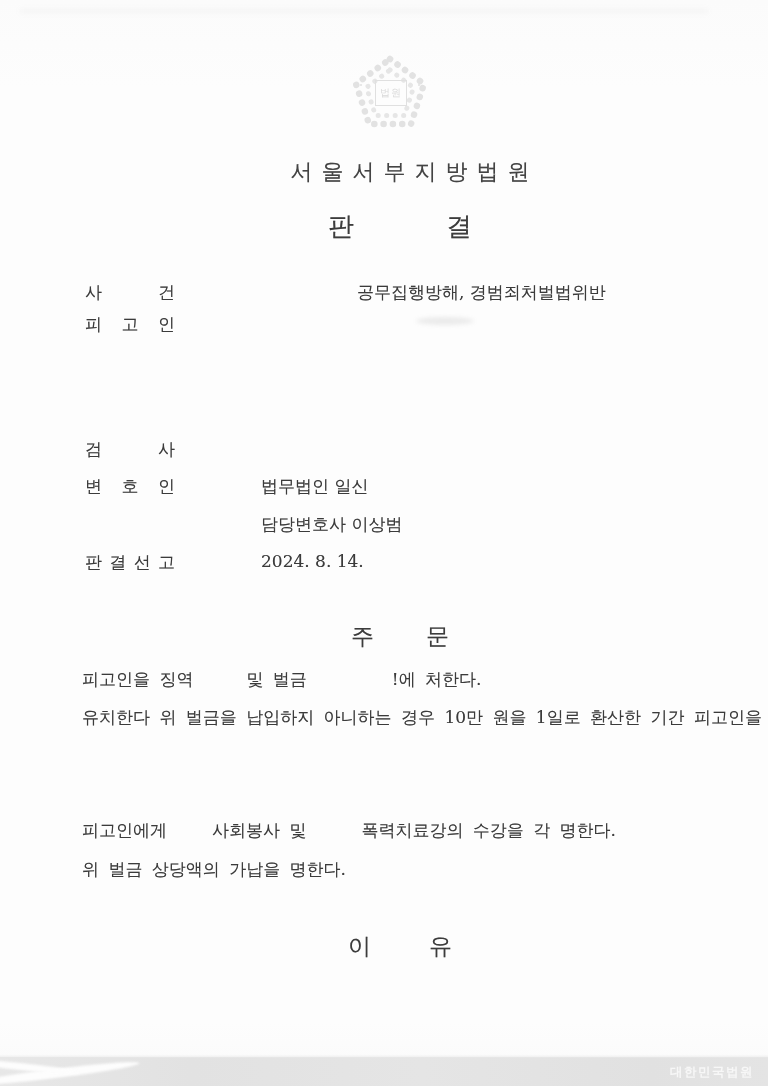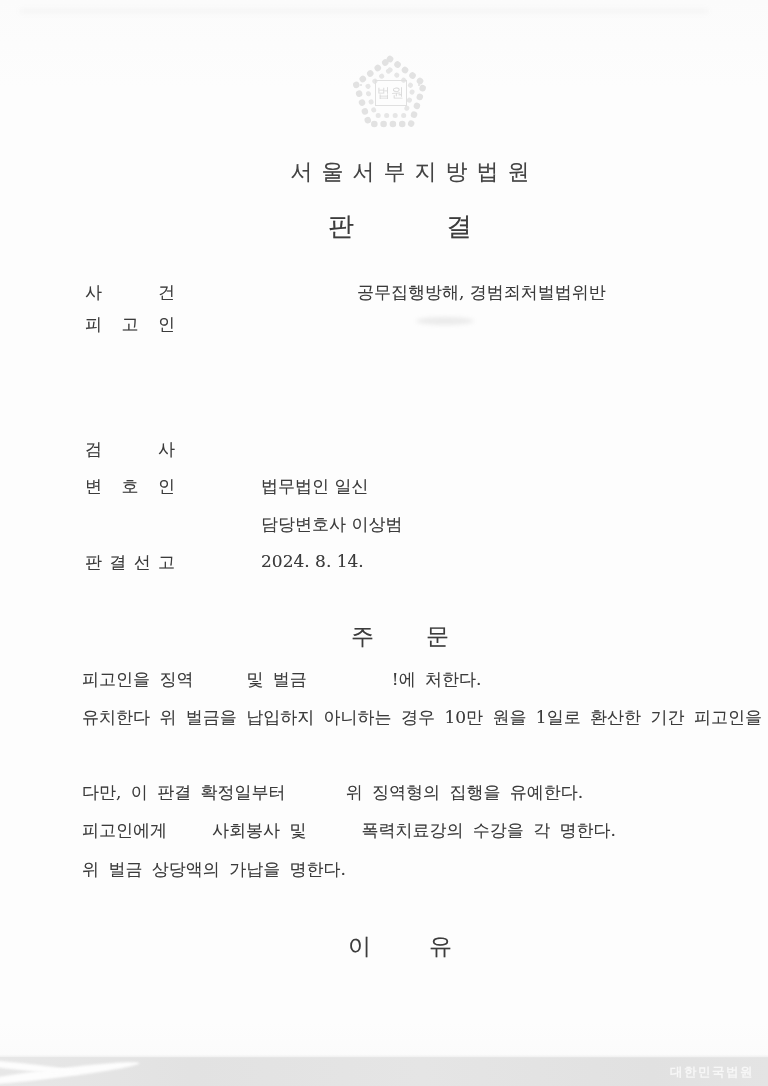--- a/index.html
+++ b/index.html
@@ -20,21 +20,21 @@
     position: absolute; left: 344px; top: 54px;
     width: 92px; height: 84px;
     opacity: 0.85;
   }
   .seal svg { width: 100%; height: 100%; }
   .seal-label {
     position: absolute; left: 31px; top: 26px;
     width: 30px; height: 24px;
     border: 1px solid #dcdcdc;
     color: #d3d3d3;
-    font-size: 13px; line-height: 24px; text-align: center;
+    font-size: 10px; line-height: 24px; text-align: center;
     letter-spacing: 1px;
   }
   
   .court-name {
     position: absolute; left: 52px; right: 0; top: 157px;
     text-align: center;
     font-size: 22px; color: #444;
     letter-spacing: 9px; padding-left: 9px;
     text-shadow: 0 0 0.6px rgba(70,70,70,0.45);
   }
@@ -197,23 +197,20 @@
     <span>주</span>
     <span>문</span>
   </div>
 
   <div class="body-line ol1">
     <span>피고인을 징역</span><span class="gap-53">및 벌금</span><span class="gap-85">!에 처한다.</span>
   </div>
 
   <div class="body-line ol2">유치한다 위 벌금을 납입하지 아니하는 경우 10만 원을 1일로 환산한 기간 피고인을</div>
 
-  <div class="body-line ol4">
-    <span>다만, 이 판결 확정일부터</span><span class="gap-60">위 징역형의 집행을 유예한다.</span>
-  </div>
 
   <div class="body-line ol5">
     <span>피고인에게</span><span class="gap-45">사회봉사 및</span><span class="gap-55">폭력치료강의 수강을 각 명한다.</span>
   </div>
 
   <div class="body-line ol6">위 벌금 상당액의 가납을 명한다.</div>
 
   <div class="section-heading heading-iyu">
     <span>이</span>
     <span>유</span>

